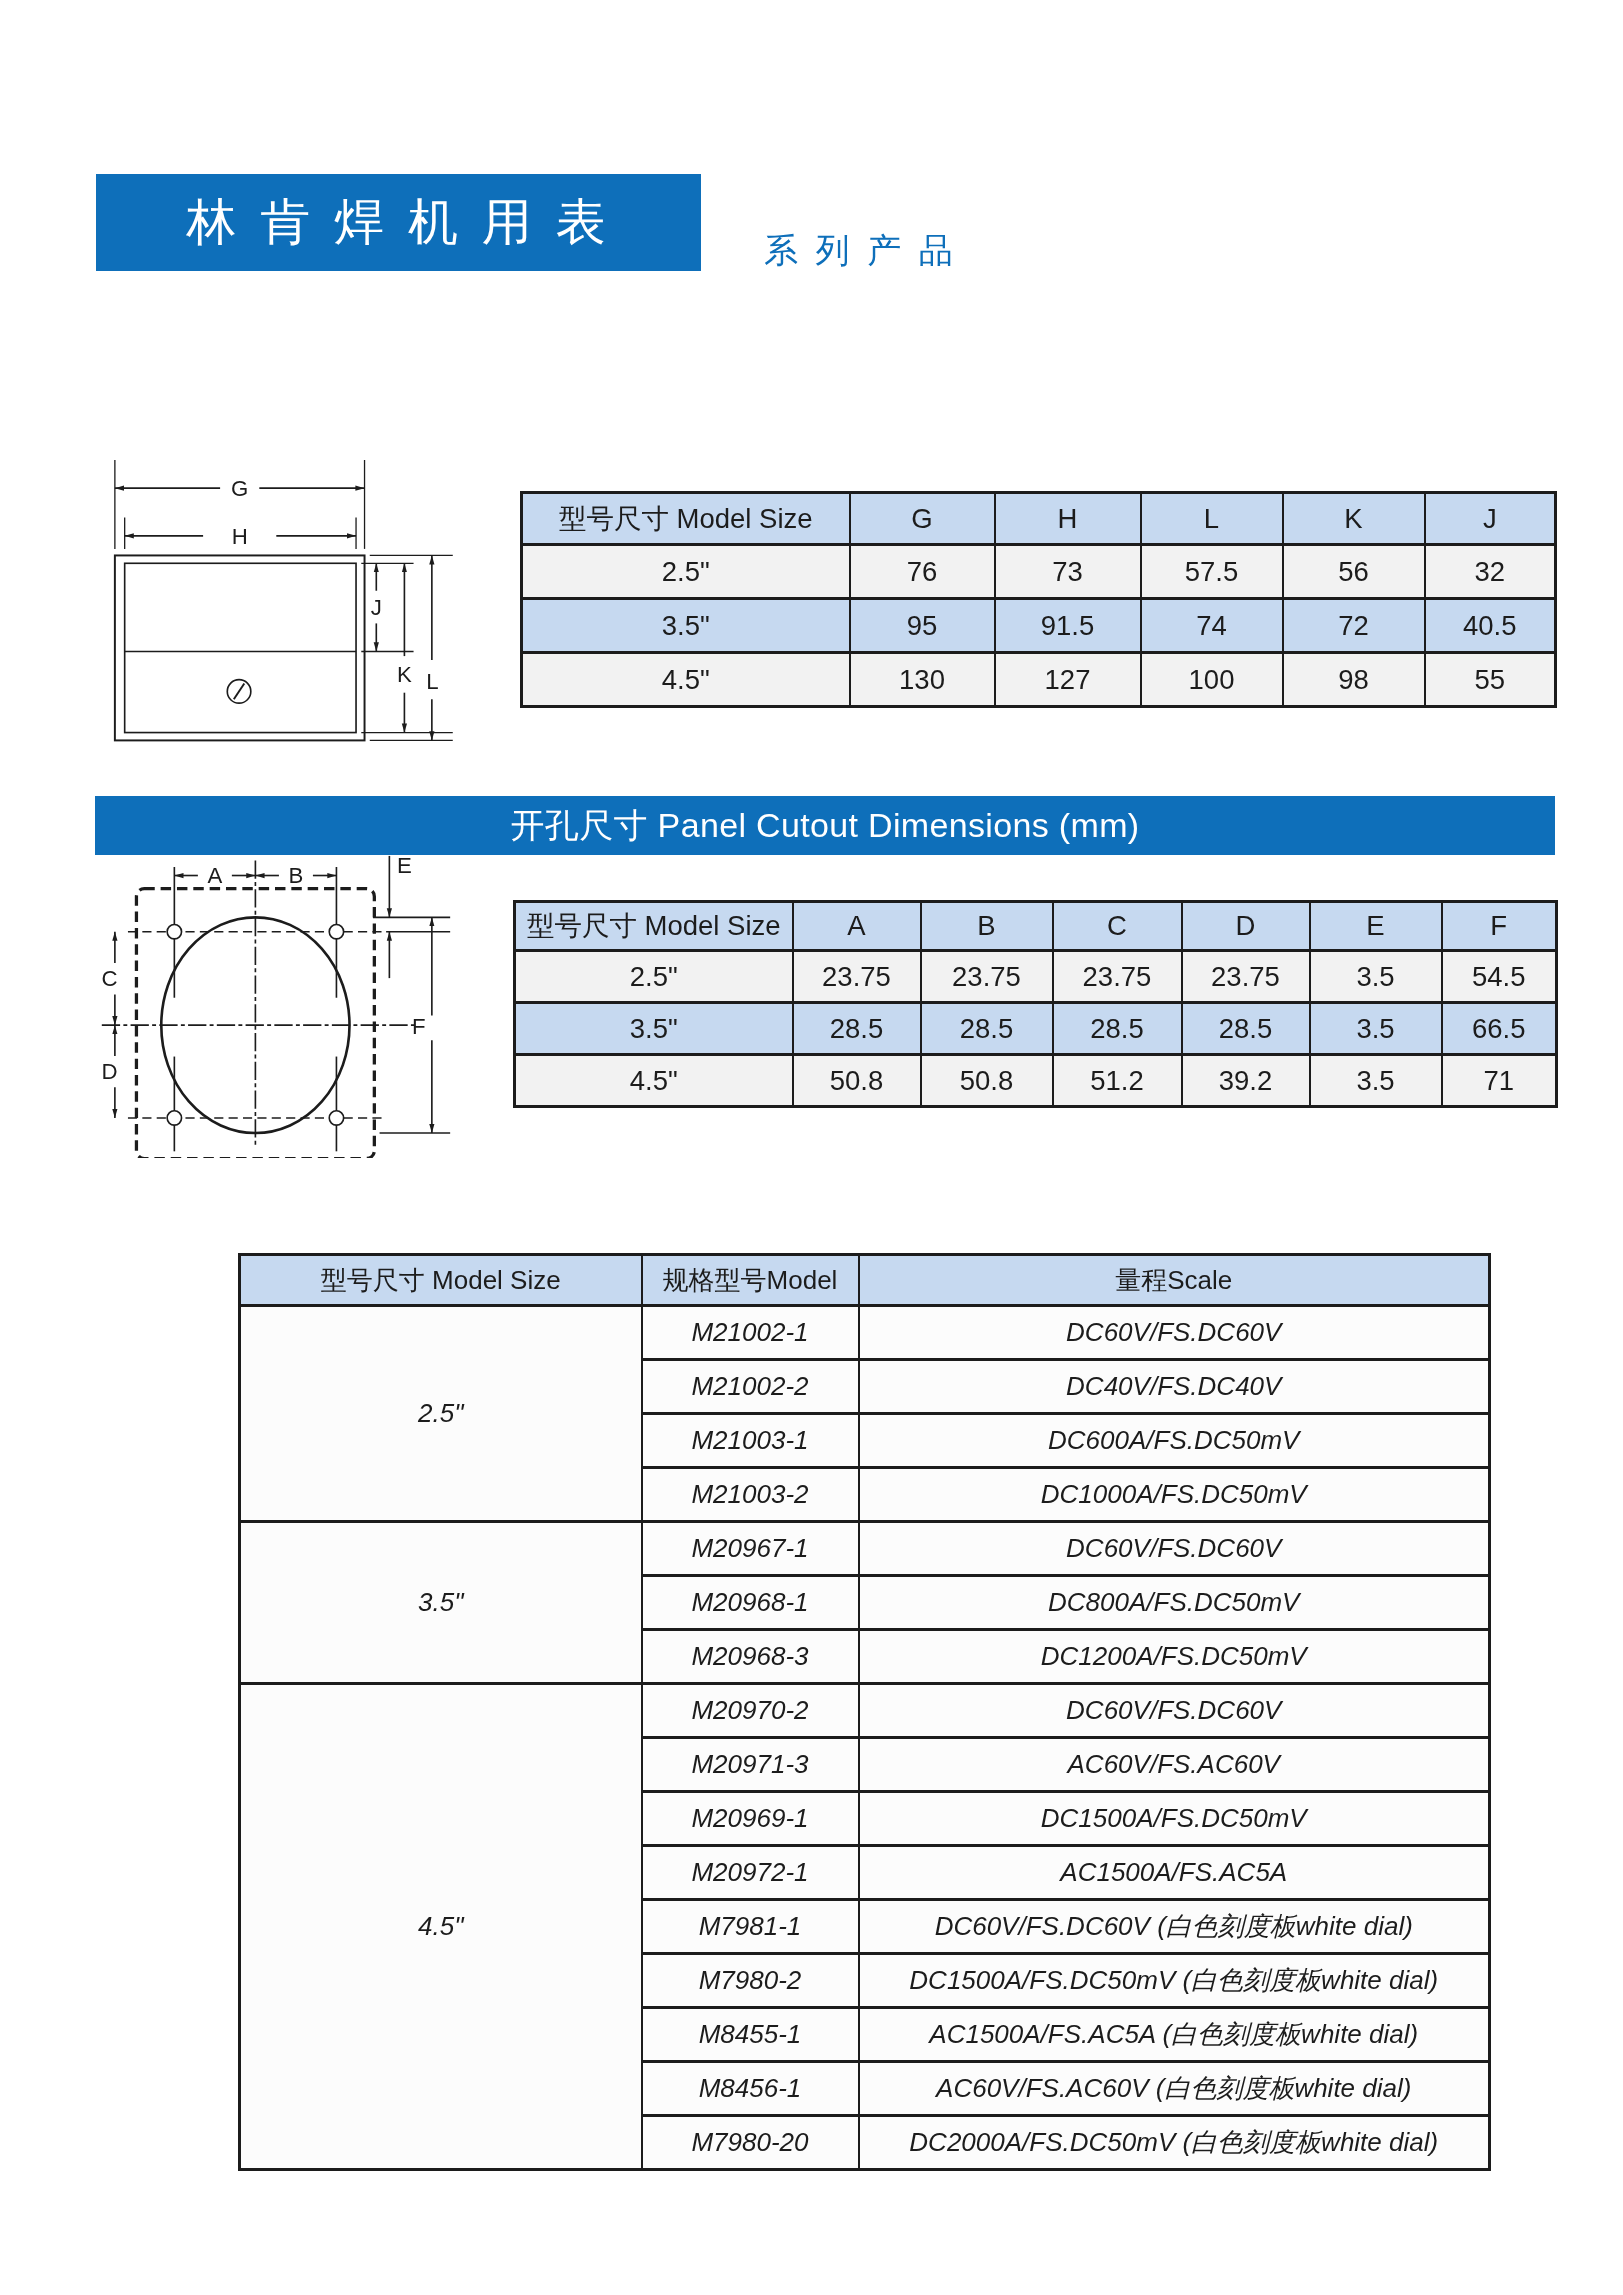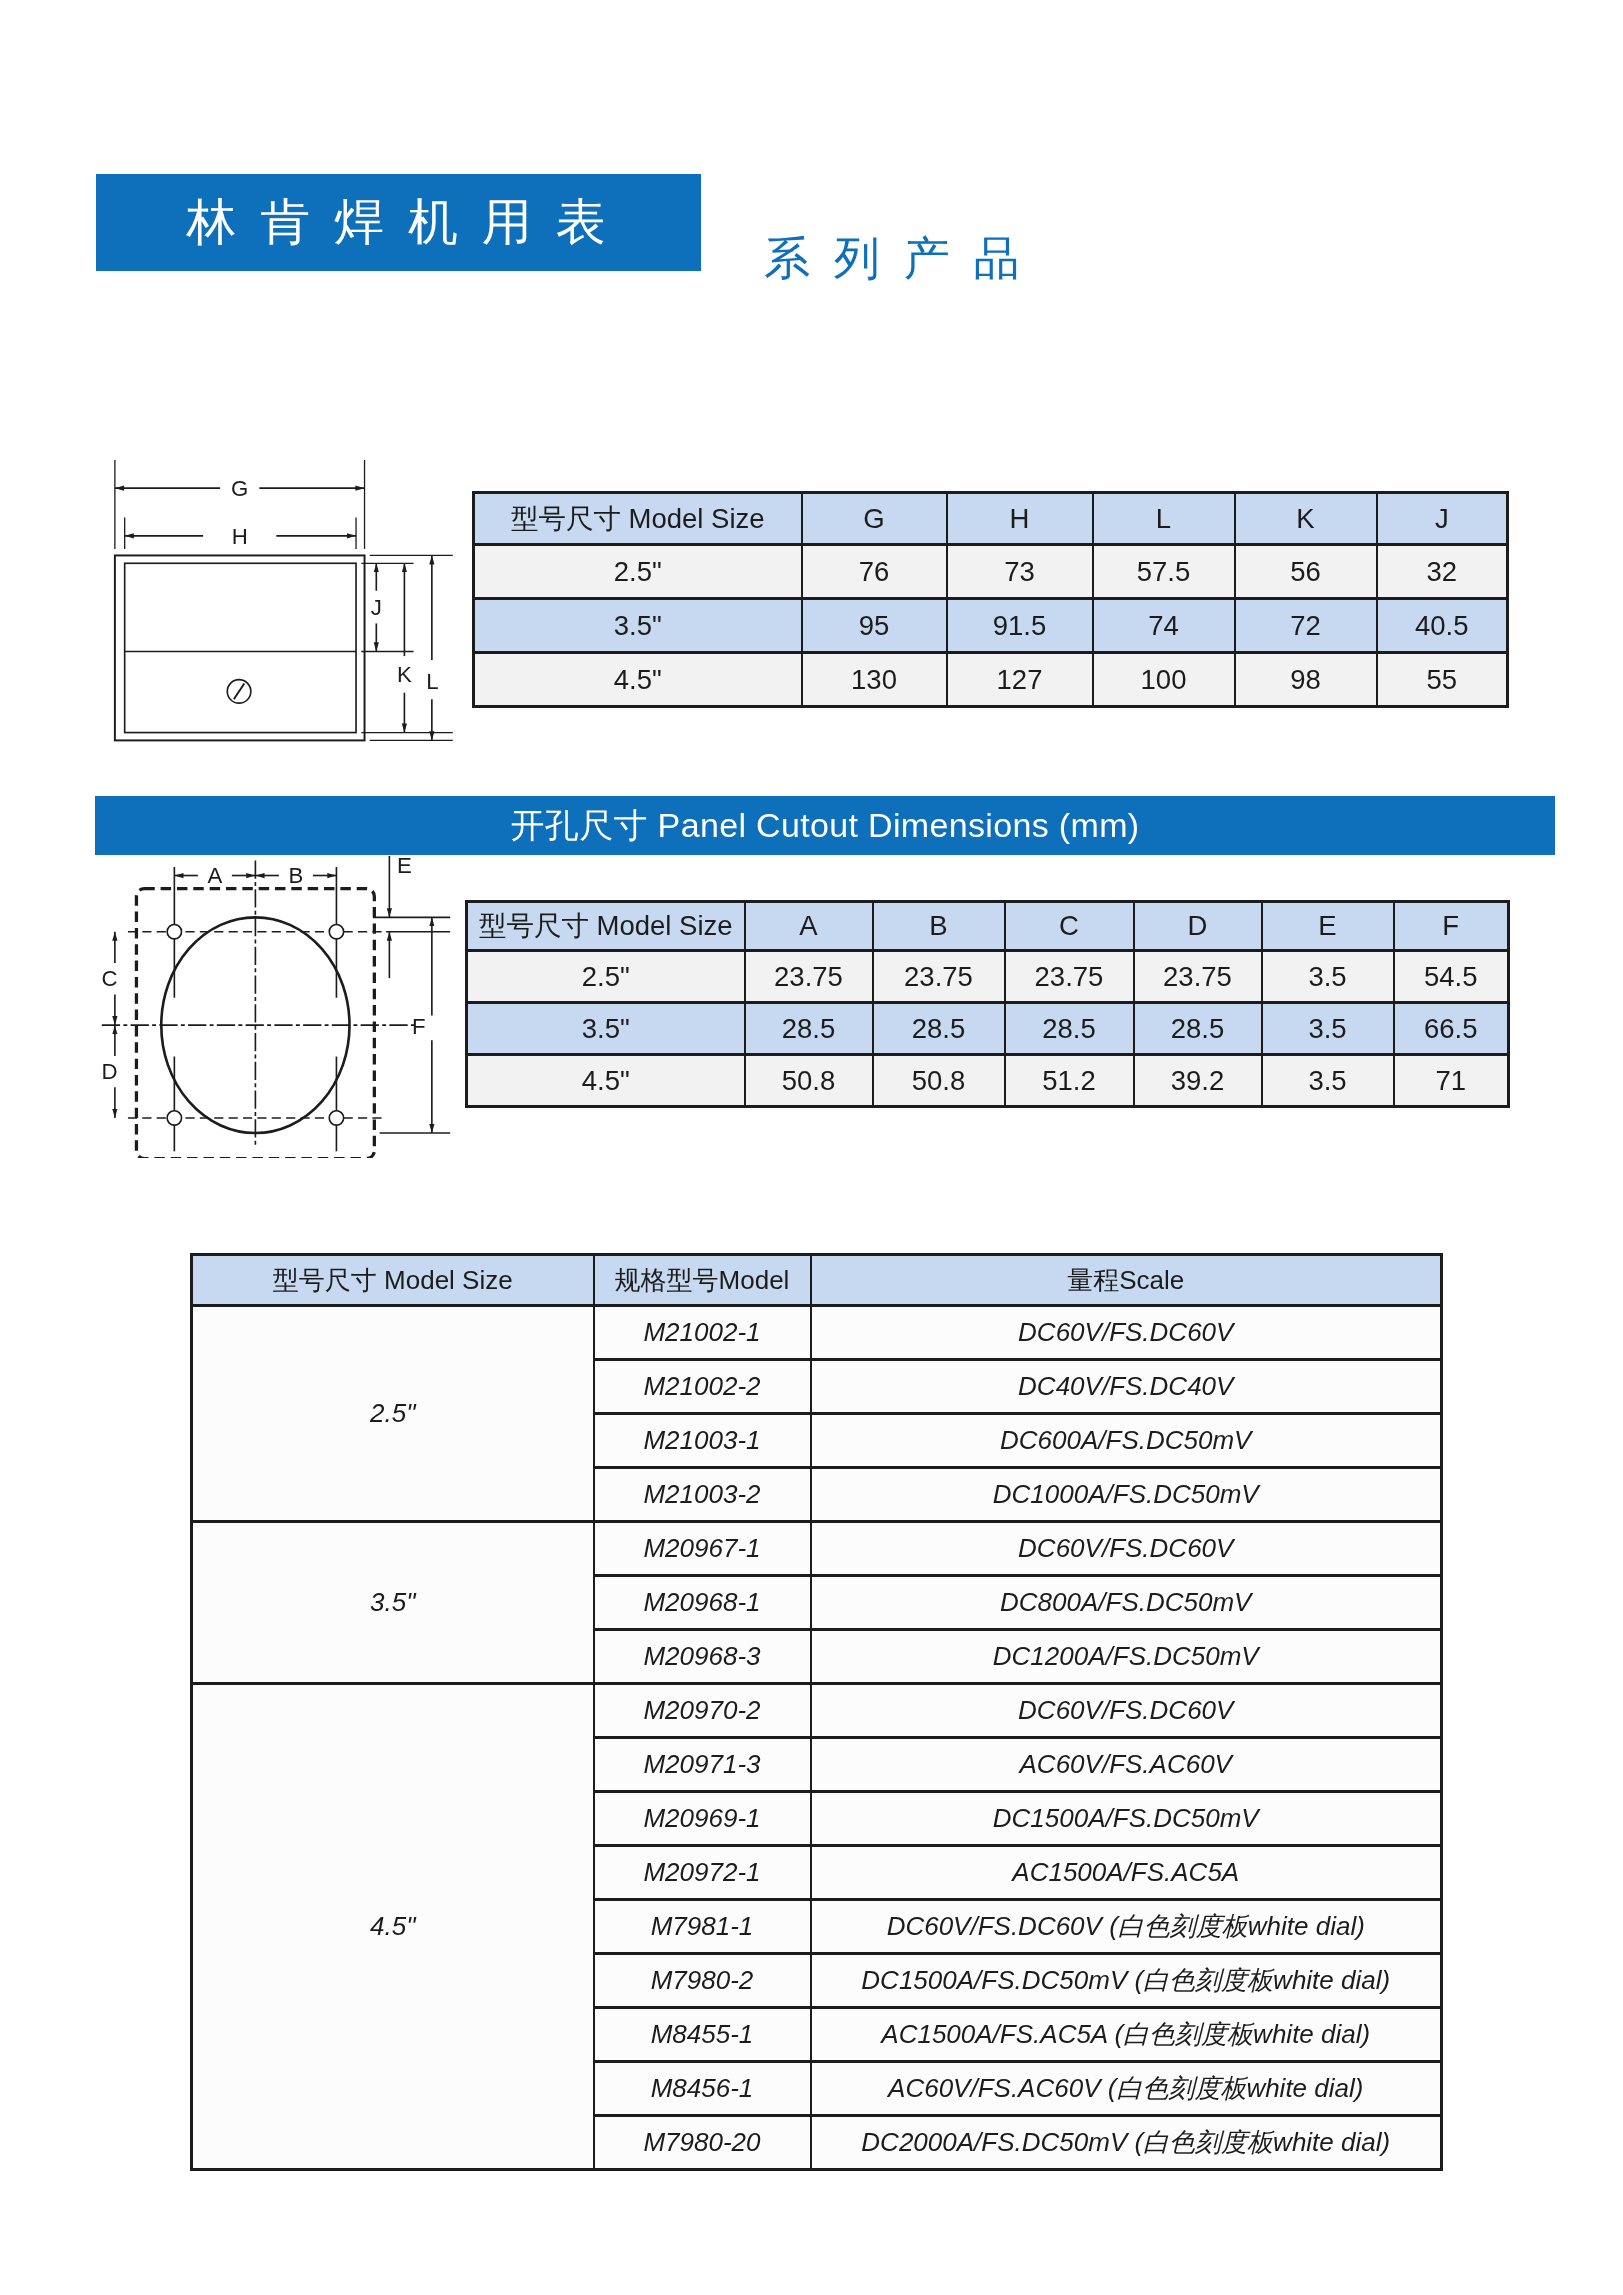--- a/index.html
+++ b/index.html
@@ -15,21 +15,21 @@
 
   
   .title-banner{
     position:absolute;left:96px;top:174px;width:605px;height:97px;
     background:var(--accent);color:#ffffff;
     display:flex;align-items:center;justify-content:center;
     font-size:50px;letter-spacing:0.10em;white-space:nowrap;
   }
   .subtitle{
     position:absolute;left:764px;top:228px;
-    color:var(--accent);font-size:46px;letter-spacing:0.12em;white-space:nowrap;
+    color:var(--accent);font-size:34px;letter-spacing:0.12em;white-space:nowrap;
   }
 
   
   .section-bar{
     position:absolute;left:95px;width:1460px;height:59px;
     background:var(--accent);color:#ffffff;
     display:flex;align-items:center;justify-content:center;
     font-size:34px;letter-spacing:0.01em;white-space:nowrap;
   }
   #bar1{top:352px;}
@@ -37,21 +37,21 @@
   #bar3{top:1176px;}
 
   
   .diagram{position:absolute;}
   #diagram1{left:92px;top:452px;width:366px;height:301px;}
   #diagram2{left:92px;top:844px;width:366px;height:314px;}
   .diagram svg{width:100%;height:100%;display:block;}
   .dim-label{font-size:34px;fill:var(--ink);font-family:"Liberation Sans","DejaVu Sans",sans-serif;}
 
   
-  table{position:absolute;border-collapse:collapse;table-layout:fixed;background:#ffffff;border:3.3px solid var(--ink);}
+  table{position:absolute;border-collapse:collapse;table-layout:fixed;background:#ffffff;border:3.3px solid var(--ink);margin-left:48px;}
   th,td{
     border:2px solid var(--ink);border-top-width:3.3px;border-bottom-width:3.3px;
     text-align:center;vertical-align:middle;
     font-weight:400;overflow:hidden;white-space:nowrap;
   }
   th{background:var(--hdrblue);font-size:27.5px;}
   #t1{left:472px;top:491px;}
   #t1 th,#t1 td{font-size:27.5px;}
   #t1 thead tr{height:52px;}
   #t1 tbody tr{height:54px;}

